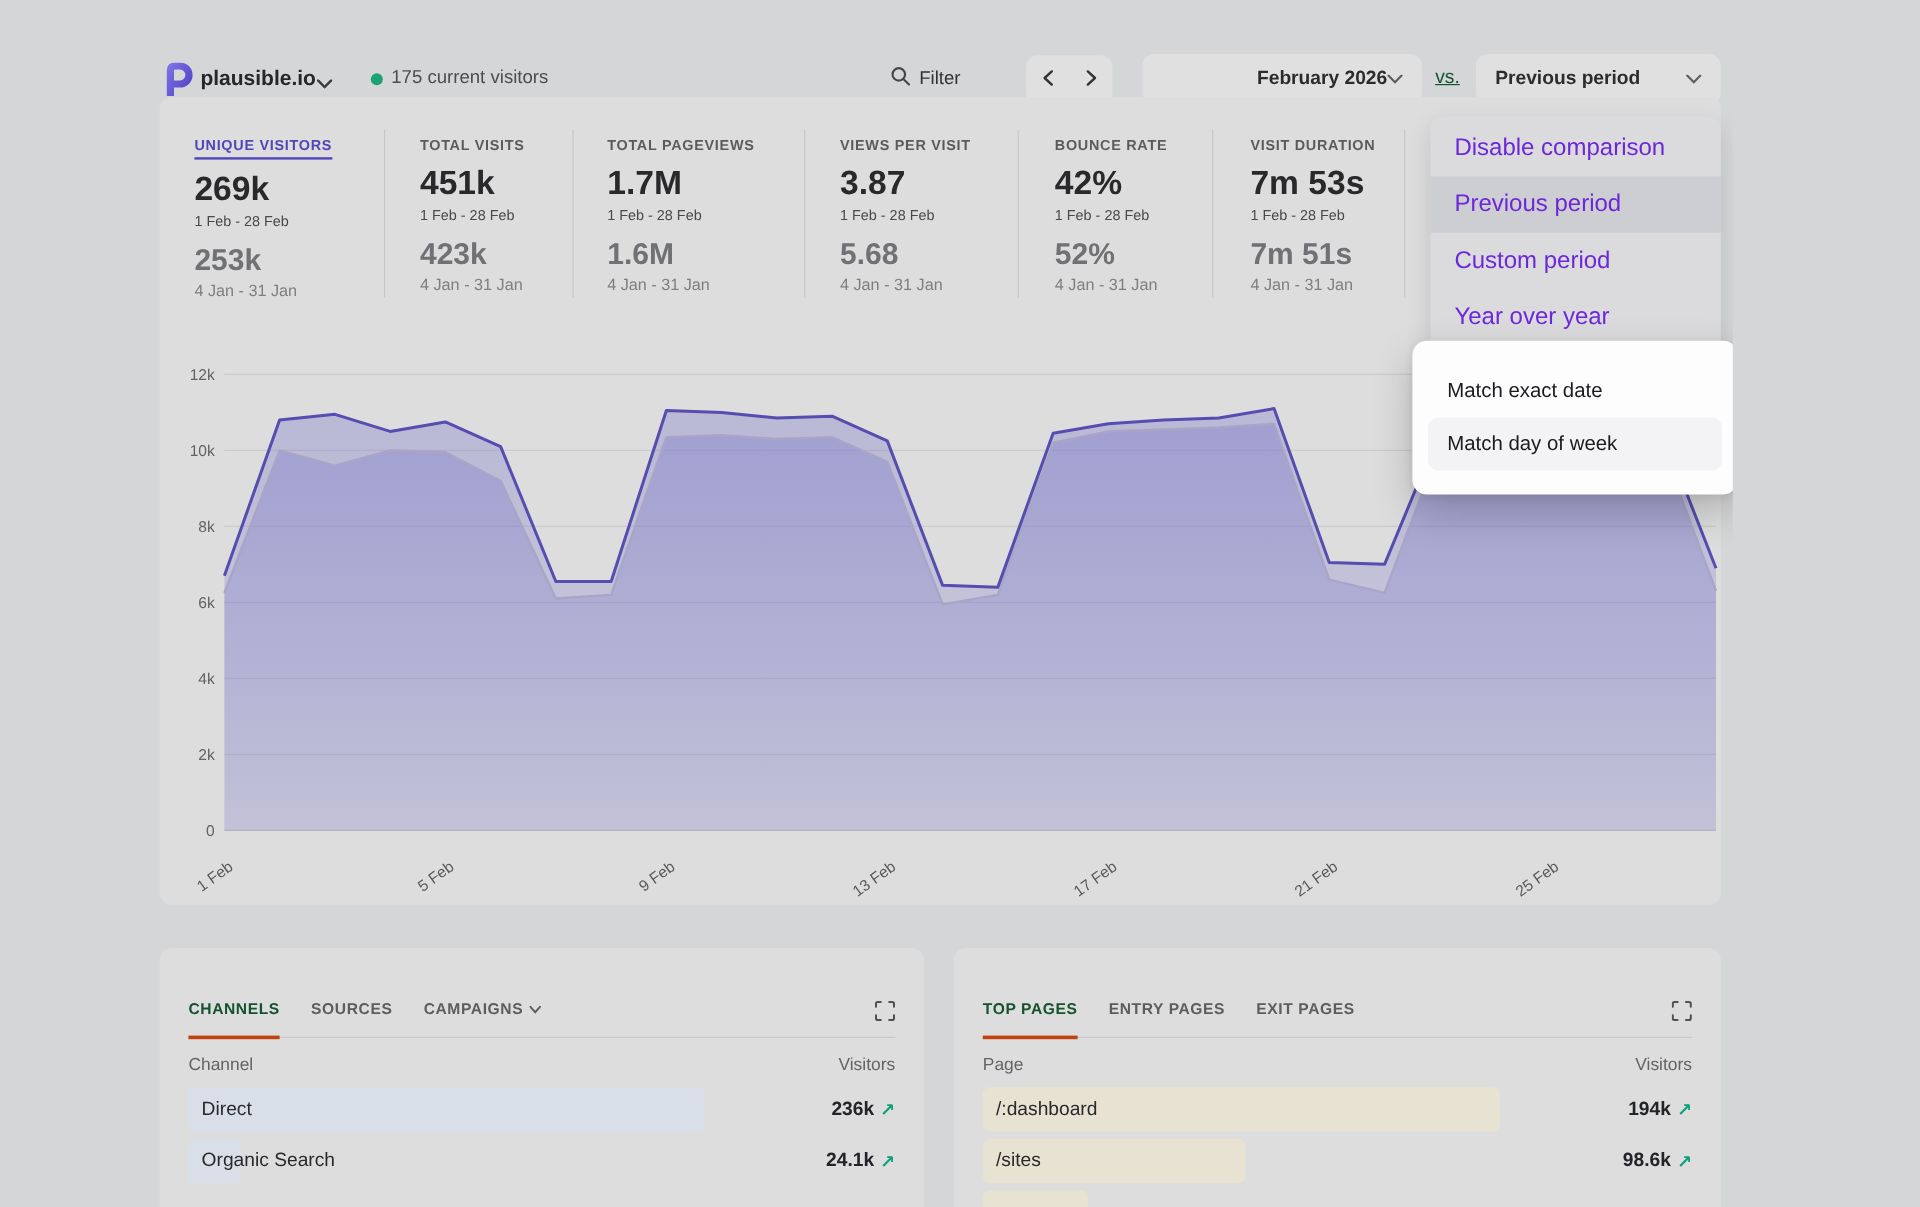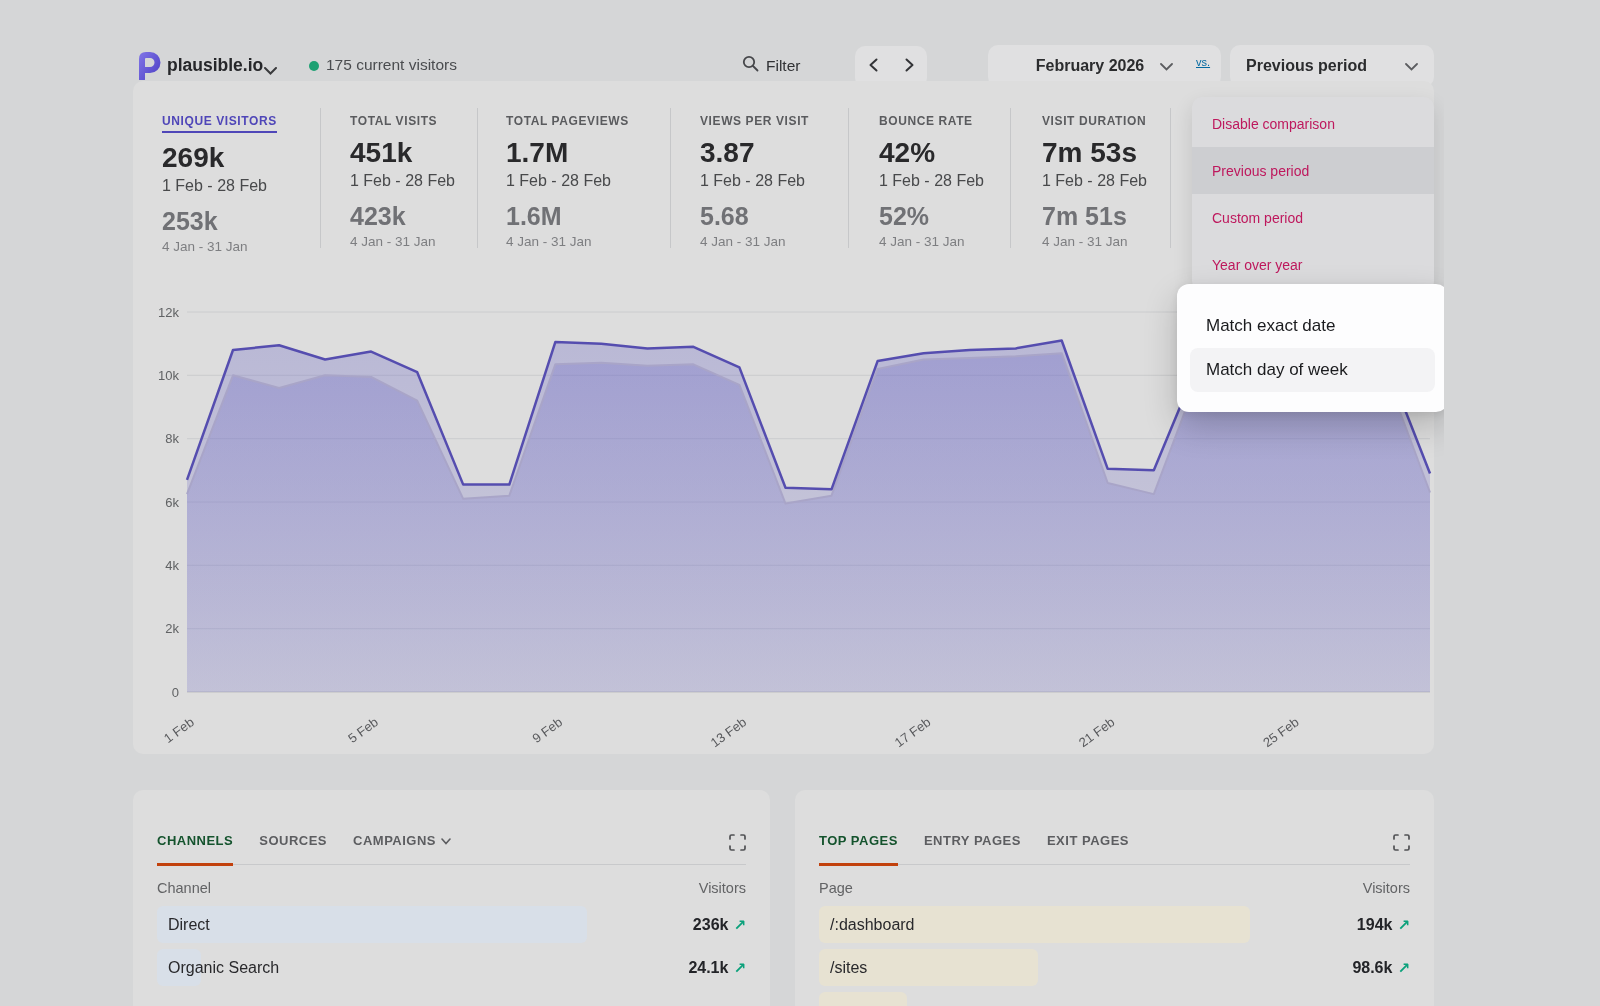--- a/index.html
+++ b/index.html
@@ -11,43 +11,43 @@
   .logo-wrap{position:absolute;left:137px;top:52px;width:24px;height:28px;}
   .site-name{position:absolute;left:167px;top:55px;font-size:17.5px;font-weight:700;color:#26272a;}
   .site-chevron{position:absolute;left:264px;top:61px;}
   .live-dot{position:absolute;left:309px;top:61px;width:10px;height:10px;border-radius:50%;background:#1ea173;}
   .live-text{position:absolute;left:326px;top:56px;font-size:15.5px;color:#4a4c4f;}
   .filter{position:absolute;left:742px;top:55px;display:flex;align-items:center;gap:7px;
           font-size:15.5px;color:#303134;cursor:pointer;}
   .navbtn{position:absolute;background:#e0e0e1;border-radius:10px;display:flex;align-items:center;
           font-size:16px;font-weight:600;color:#2b2c2e;cursor:pointer;}
   .arrowbox{left:855px;top:46px;width:72px;height:42px;justify-content:space-around;}
-  .datebtn{left:988px;top:45px;width:233px;height:42px;padding:0 16px;justify-content:center;box-sizing:border-box;gap:16px;}
-  .vs{position:absolute;left:1196px;top:56px;font-size:11px;color:#0369a1;text-decoration:underline;}
+  .datebtn{left:952px;top:45px;width:233px;height:42px;padding:0 16px;justify-content:flex-end;box-sizing:border-box;}
+  .vs{position:absolute;left:1196px;top:56px;font-size:16px;color:#14532d;text-decoration:underline;}
   .cmpbtn{left:1230px;top:45px;width:204px;height:42px;padding:0 16px;justify-content:space-between;box-sizing:border-box;}
 
   
   .main-card{position:absolute;left:133px;top:81px;width:1301px;height:673px;background:#dddddd;border-radius:10px;}
   .stat{position:absolute;top:33px;cursor:pointer;}
   .stat .lbl{font-size:12px;font-weight:700;letter-spacing:.6px;color:#5a5b5e;}
   .stat.active .lbl{color:#4f46b8;border-bottom:2px solid #4f46b8;padding-bottom:3px;}
   .stat .val{margin-top:9px;font-size:28px;font-weight:700;color:#29292b;}
-  .stat .per{margin-top:3px;font-size:16px;color:#48494b;}
+  .stat .per{margin-top:3px;font-size:12px;color:#48494b;}
   .stat .pval{margin-top:12px;font-size:25px;font-weight:700;color:#707175;}
   .stat .pper{margin-top:3px;font-size:13.5px;color:#7d7e81;}
   .stat-sep{position:absolute;top:27px;width:1px;height:140px;background:#c6c7c9;}
 
   .chart-svg{position:absolute;left:24px;top:225px;}
   .ytick{font-size:13px;fill:#606264;font-family:"Liberation Sans",sans-serif;}
   .xtick{font-size:13px;fill:#58595c;font-family:"Liberation Sans",sans-serif;}
 
   
   .cmp-panel{position:absolute;left:1192px;top:97px;width:242px;border-radius:10px;background:#dbdbdd;
              box-shadow:0 8px 20px rgba(0,0,0,.12);padding:3px 0;z-index:40;}
-  .cmp-item{height:47px;display:flex;align-items:center;padding:0 20px;font-size:14px;color:#be185d;cursor:pointer;}
+  .cmp-item{height:47px;display:flex;align-items:center;padding:0 20px;font-size:20px;color:#6d28d9;cursor:pointer;}
   .cmp-item.hl{background:#cdced1;}
 
   
   .match-popup{position:absolute;left:1177px;top:284px;width:271px;border-radius:12px;background:#fdfdfe;
                box-shadow:0 14px 34px rgba(0,0,0,.20),0 2px 8px rgba(0,0,0,.08);
                padding:20px 13px;box-sizing:border-box;z-index:60;}
   .match-item{height:44px;display:flex;align-items:center;padding:0 16px;border-radius:8px;
               font-size:17px;color:#1a1b1e;cursor:pointer;}
   .match-item.hl{background:#f3f3f5;}
 

